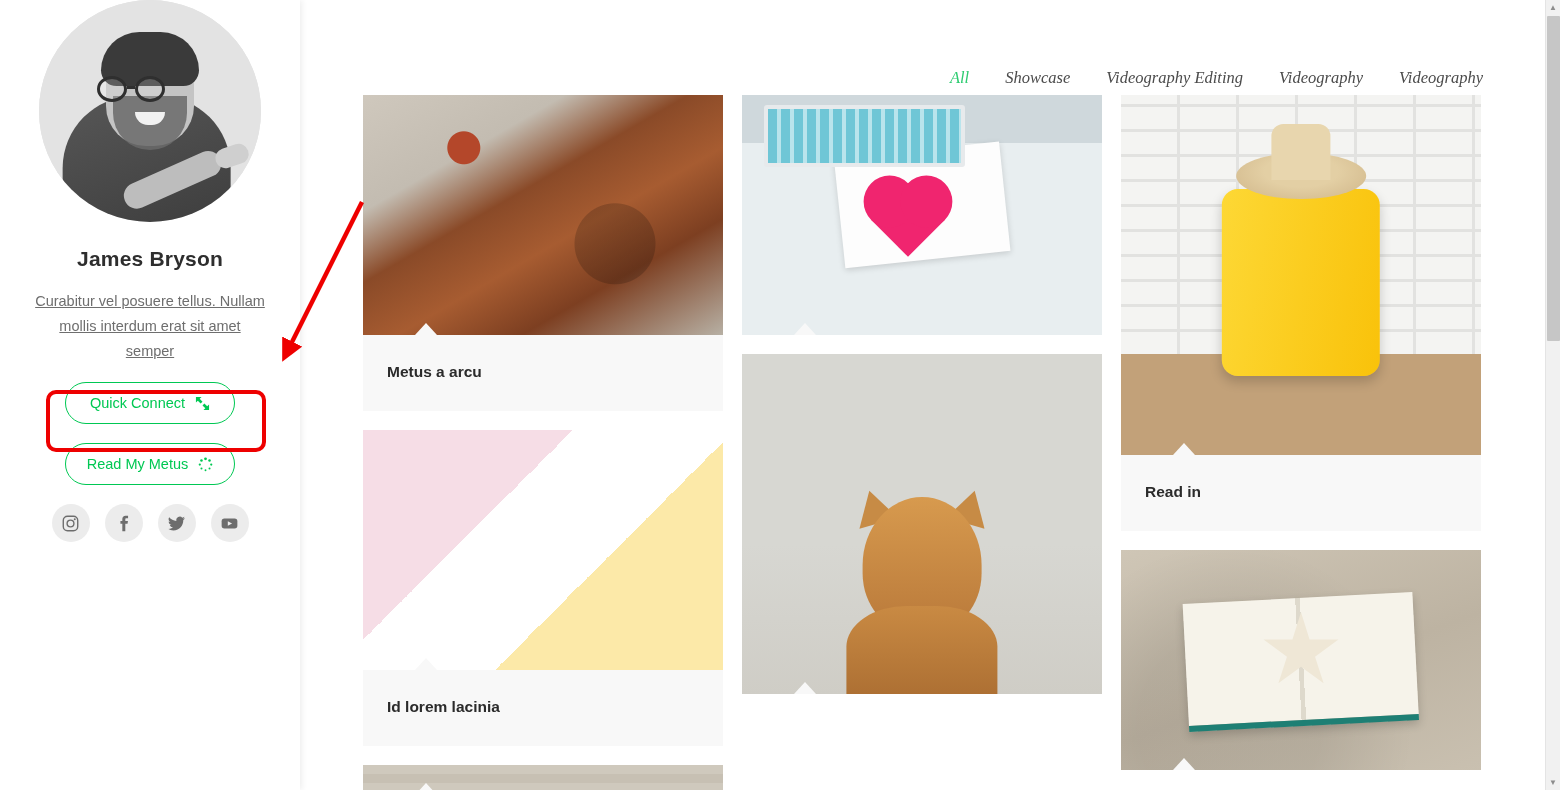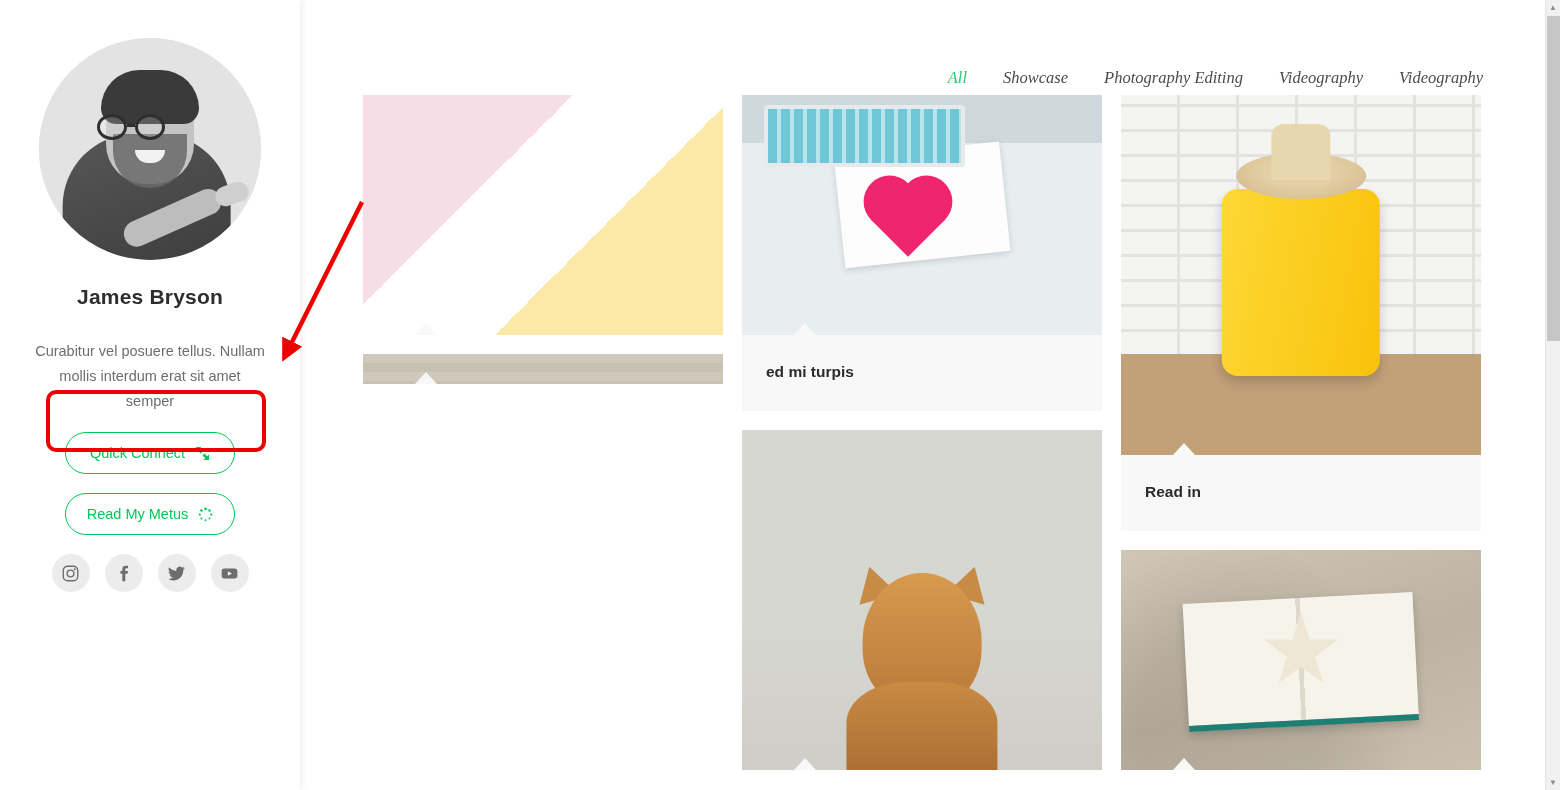--- a/index.html
+++ b/index.html
@@ -23,21 +23,20 @@
 
   
   .sidebar {
     position: absolute;
     left: 0; top: 0;
     width: 300px;
     height: 790px;
     background: #ffffff;
     box-shadow: 2px 0 6px rgba(0,0,0,0.07);
     z-index: 5;
-    padding-top: 38px;
     text-align: center;
   }
 
   .avatar-wrap {
     width: 222px;
     height: 222px;
     margin: 0 auto;
     border-radius: 50%;
     background: #e2e2e2;
     overflow: hidden;
@@ -115,25 +114,26 @@
 
   .profile-name {
     margin-top: 25px;
     font-size: 21px;
     font-weight: bold;
     color: #2e2e2e;
     letter-spacing: .2px;
   }
 
   .profile-desc {
-    margin: 30px auto 0;
+    margin: 18px auto 0;
     width: 232px;
     font-size: 14.5px;
     line-height: 25px;
     color: #6e6e6e;
+    text-decoration: underline;
   }
 
   .btn-stack { margin-top: 18px; }
 
   .pill-btn {
     display: flex;
     align-items: center;
     justify-content: center;
     gap: 10px;
     width: 170px;
@@ -470,47 +470,51 @@
     </div>
 
     <div class="hl-box"></div>
   </aside>
 
   <main class="main">
 
     <nav class="topnav">
       <span class="nav-link active">All</span>
       <span class="nav-link">Showcase</span>
-      <span class="nav-link">Photography Editing</span>
+      <span class="nav-link">Videography Editing</span>
       <span class="nav-link">Videography</span>
       <span class="nav-link">Videography</span>
     </nav>
 
     <section class="grid">
 
       <div class="col">
 
+        <article class="card">
+          <div class="card-img img-leather" style="height:240px"></div>
+          <div class="card-title">Metus a arcu</div>
+        </article>
 
         <article class="card">
           <div class="card-img img-desk" style="height:240px"></div>
+          <div class="card-title">Id lorem lacinia</div>
         </article>
 
         <article class="card">
           <div class="card-img img-wood" style="height:30px"></div>
         </article>
       </div>
 
       <div class="col">
 
         <article class="card">
           <div class="card-img img-crayon" style="height:240px">
             <div class="crayon-box"></div>
             <div class="heart"></div>
           </div>
-          <div class="card-title">ed mi turpis</div>
         </article>
 
         <article class="card">
           <div class="card-img img-cat" style="height:340px">
             <div class="cat-ear l"></div>
             <div class="cat-ear r"></div>
             <div class="cat-head"></div>
             <div class="cat-body"></div>
           </div>
         </article>

